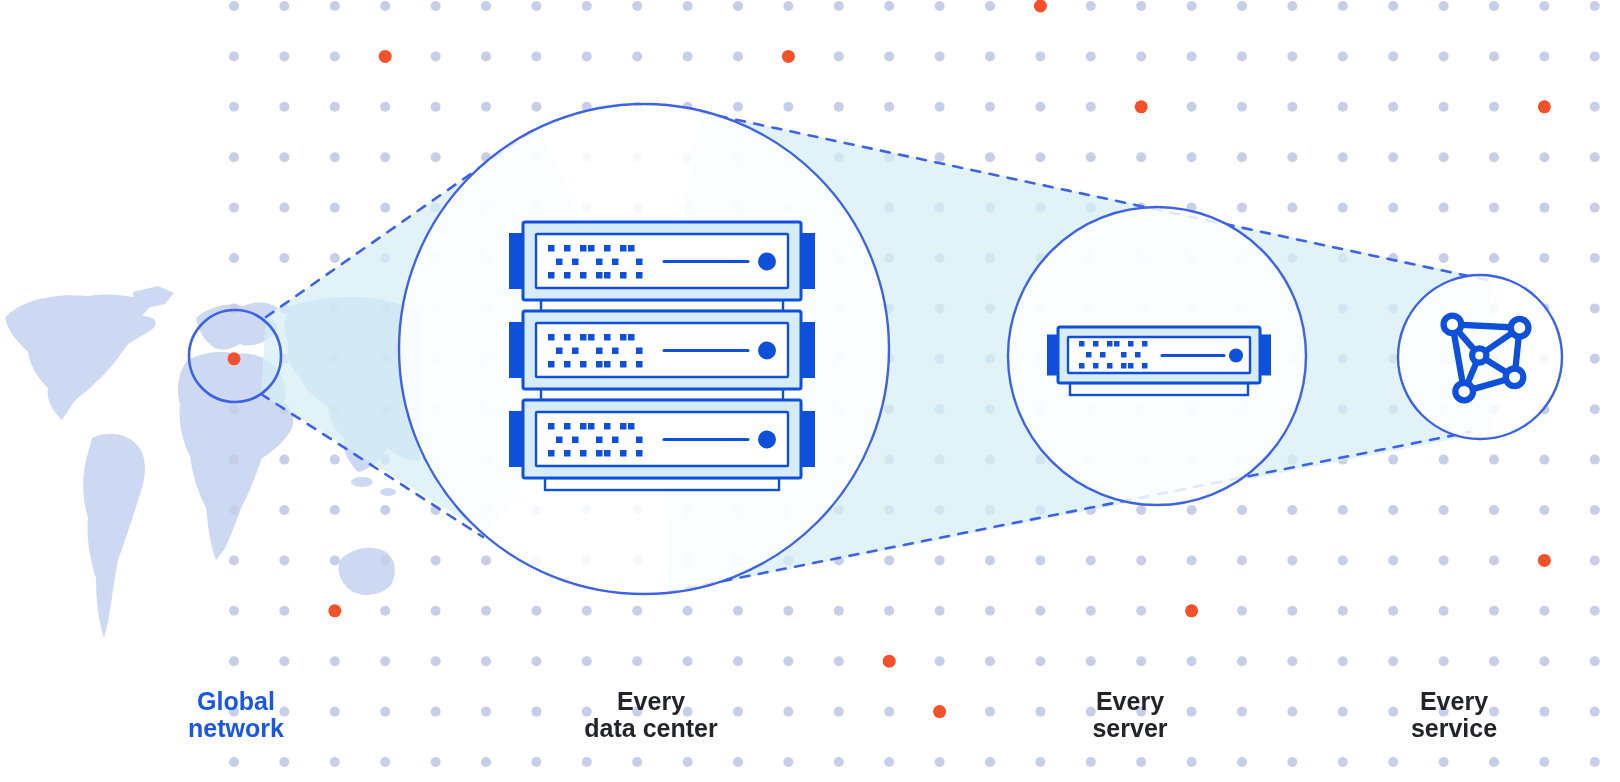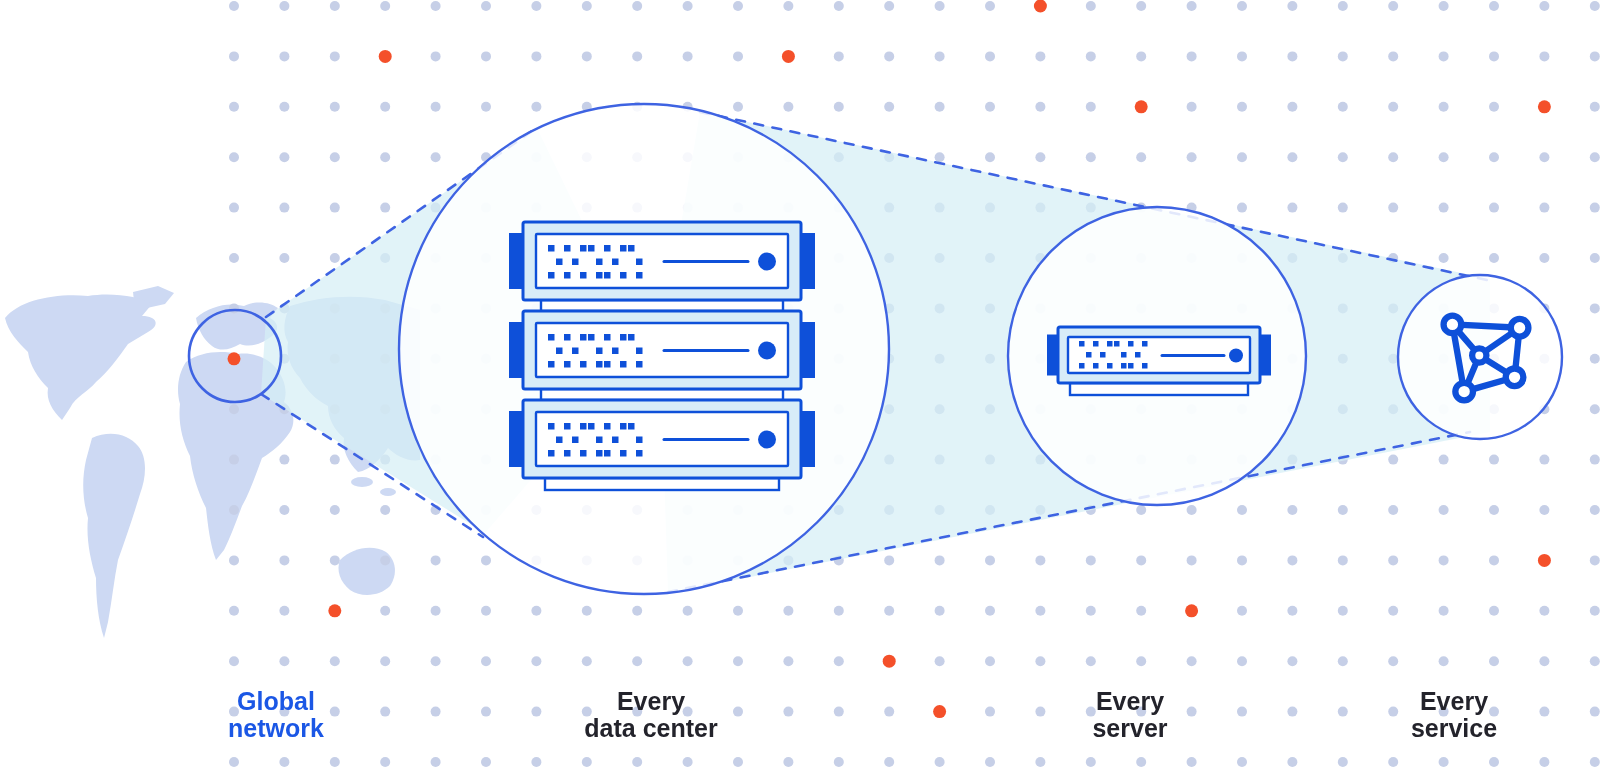--- a/index.html
+++ b/index.html
@@ -7,21 +7,21 @@
     width:1620px;height:782px;position:relative;overflow:hidden;
     background:#ffffff;font-family:"Liberation Sans",sans-serif;
   }
   #scene{position:absolute;left:0;top:0;}
   .caption{
     position:absolute;top:688px;transform:translateX(-50%);
     text-align:center;white-space:pre-line;
     font-weight:700;font-size:25px;line-height:27px;
     color:var(--caption-dark);
   }
-  .caption.blue{color:var(--caption-blue);margin-left:40px;}
+  .caption.blue{color:var(--caption-blue);}
   .beam{fill:var(--beam-fill);}
   .dash{
     stroke:var(--accent);stroke-width:2.6;fill:none;
     stroke-dasharray:9 9.5;stroke-linecap:round;
   }
   .zoomCircle{fill:rgba(255,255,255,0.85);stroke:var(--accent);stroke-width:2.4;}
   .mapCircle{fill:none;stroke:var(--accent);stroke-width:2.6;}
   .land{fill:var(--map-fill);}
   .dev-outer{fill:var(--device-fill);stroke:var(--device-blue);stroke-width:3;}
   .dev-inner{fill:#ffffff;stroke:var(--device-blue);stroke-width:2.4;}

